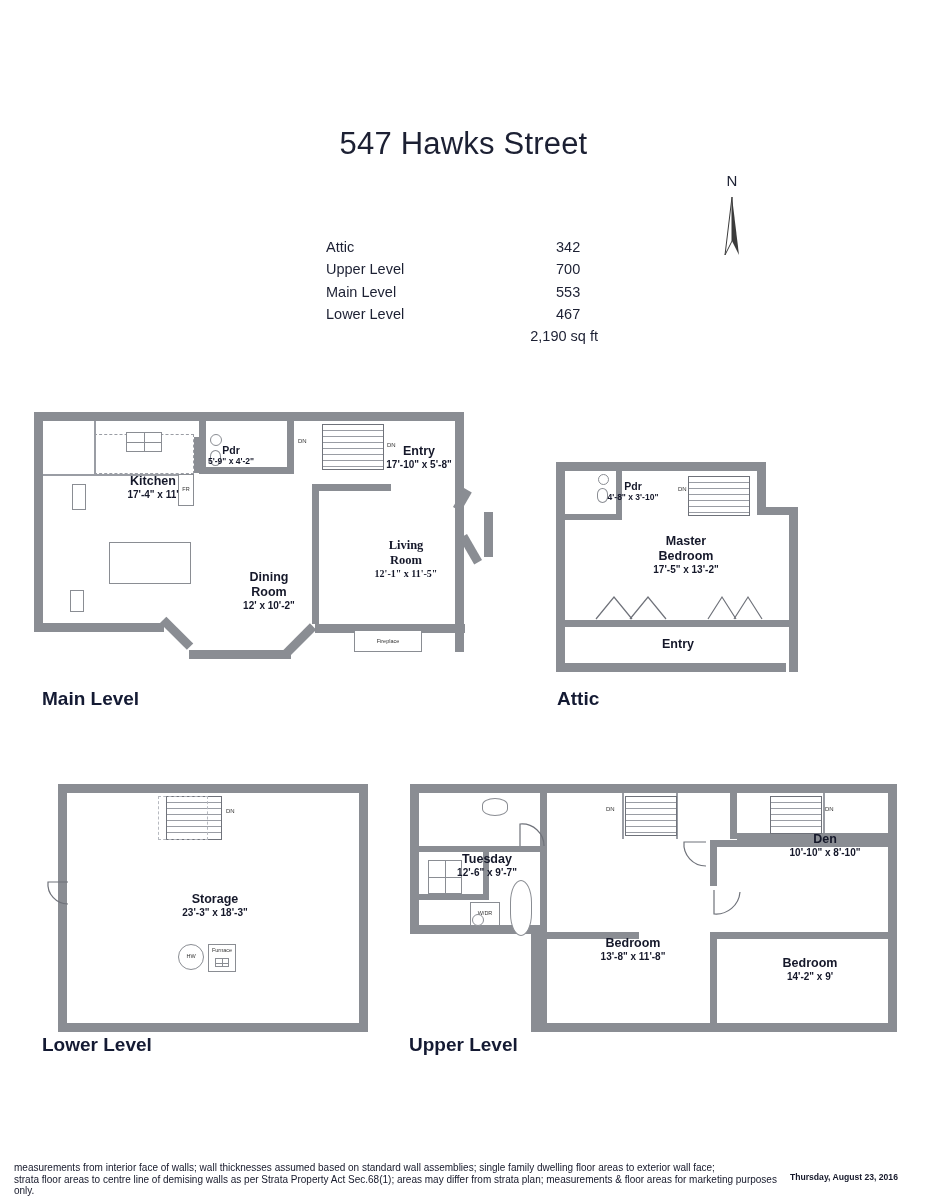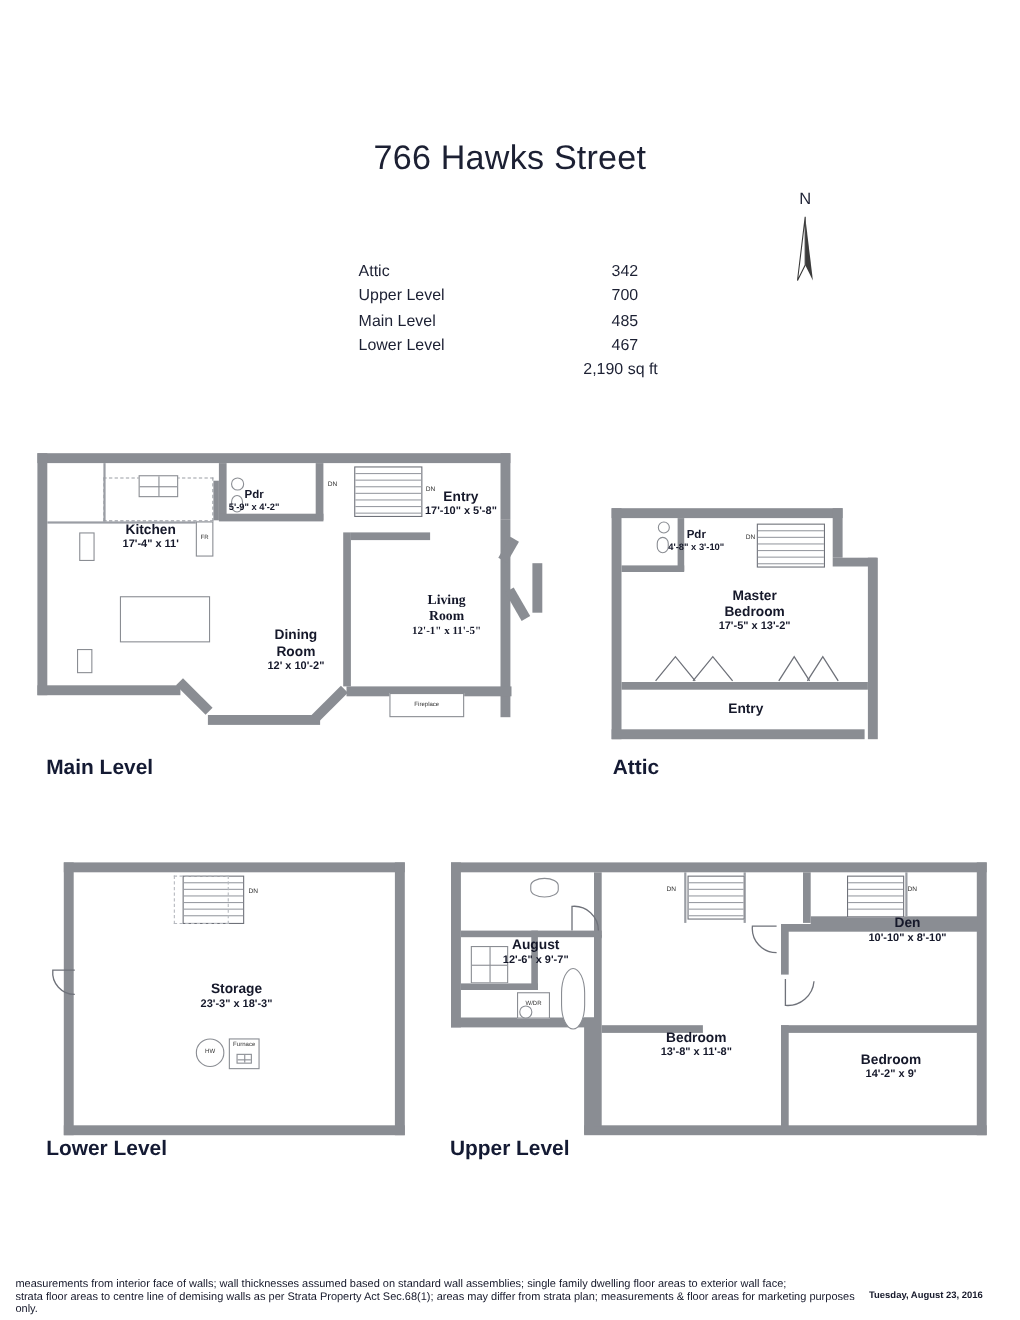--- a/index.html
+++ b/index.html
@@ -77,42 +77,42 @@
   .brand .leaf { display:block; margin:0 auto; }
   .brand .bname { font-size:11.5px; letter-spacing:1.1px; color:#6d6a5c; margin-top:2px; }
   .brand .bweb { font-size:9px; letter-spacing:0.5px; color:#6d6a5c; margin-top:3px; }
   .date { position:absolute; left:790px; top:1172px; font-size:8.6px; font-weight:700; color:#15182a; }
 </style>
 </head>
 <body>
 
 <div class="page">
 
-  <div class="title">766 Hawks Street</div>
+  <div class="title">547 Hawks Street</div>
 
   <div class="compass">
     <div class="n-label">N</div>
     <svg width="26" height="62" viewBox="0 0 26 62">
       <polygon points="13,2 20,60 13,46" fill="#3b3b3b"></polygon>
       <polygon points="13,2 6,60 13,46" fill="#ffffff" stroke="#3b3b3b" stroke-width="1"></polygon>
     </svg>
   </div>
 
   <div class="summary">
     <div class="row">
       <span class="lbl">Attic</span>
       <span class="val">342</span>
     </div>
     <div class="row">
       <span class="lbl">Upper Level</span>
       <span class="val">700</span>
     </div>
     <div class="row">
       <span class="lbl">Main Level</span>
-      <span class="val">485</span>
+      <span class="val">553</span>
     </div>
     <div class="row">
       <span class="lbl">Lower Level</span>
       <span class="val">467</span>
     </div>
     <div class="total">2,190 sq ft</div>
   </div>
 
   <div class="plan" style="left:34px; top:412px; width:466px; height:270px;">
 
@@ -164,21 +164,21 @@
         <i style="top:41px"></i>
     </div>
     <div class="dn" style="left:264px; top:26px;">DN</div>
     <div class="dn" style="left:353px; top:30px;">DN</div>
 
     <div class="fix" style="left:75px; top:130px; width:82px; height:42px;"></div>
 
     <div class="fix" style="left:320px; top:218px; width:68px; height:22px;"></div>
     <div class="tinytxt" style="left:320px; top:226px; width:68px;">Fireplace</div>
 
-    <div class="label" style="left:48px; top:62px; width:110px;">
+    <div class="label" style="left:64px; top:62px; width:110px;">
       <span class="nm">Kitchen</span>
       <span class="dim">17'-4" x 11'</span>
     </div>
     <div class="label small" style="left:164px; top:32px; width:66px;">
       <span class="nm">Pdr</span>
       <span class="dim">5'-9" x 4'-2"</span>
     </div>
     <div class="label" style="left:320px; top:32px; width:130px;">
       <span class="nm">Entry</span>
       <span class="dim">17'-10" x 5'-8"</span>
@@ -331,21 +331,21 @@
       <path d="M2 26 L2 4 A22 22 0 0 1 26 26" fill="none" stroke="#6f727a" stroke-width="1.2"></path>
     </svg>
     <svg style="position:absolute; left:268px; top:56px;" width="30" height="30">
       <path d="M28 2 L6 2 A22 22 0 0 0 28 26" fill="none" stroke="#6f727a" stroke-width="1.2"></path>
     </svg>
     <svg style="position:absolute; left:302px; top:104px;" width="30" height="30">
       <path d="M2 2 L2 26 A24 24 0 0 0 28 4" fill="none" stroke="#6f727a" stroke-width="1.2"></path>
     </svg>
 
     <div class="label" style="left:18px; top:68px; width:118px;">
-      <span class="nm">August</span>
+      <span class="nm">Tuesday</span>
       <span class="dim">12'-6" x 9'-7"</span>
     </div>
     <div class="label" style="left:350px; top:48px; width:130px;">
       <span class="nm">Den</span>
       <span class="dim">10'-10" x 8'-10"</span>
     </div>
     <div class="label" style="left:148px; top:152px; width:150px;">
       <span class="nm">Bedroom</span>
       <span class="dim">13'-8" x 11'-8"</span>
     </div>
@@ -354,15 +354,15 @@
       <span class="dim">14'-2" x 9'</span>
     </div>
   </div>
   <div class="level-title" style="left:409px; top:1034px;">Upper Level</div>
 
 
   <div class="footer-note">
     <div>measurements from interior face of walls; wall thicknesses assumed based on standard wall assemblies; single family dwelling floor areas to exterior wall face;</div>
     <div>strata floor areas to centre line of demising walls as per Strata Property Act Sec.68(1); areas may differ from strata plan; measurements &amp; floor areas for marketing purposes only.</div>
   </div>
-  <div class="date">Tuesday, August 23, 2016</div>
+  <div class="date">Thursday, August 23, 2016</div>
 
 </div>
 
 </body></html>

